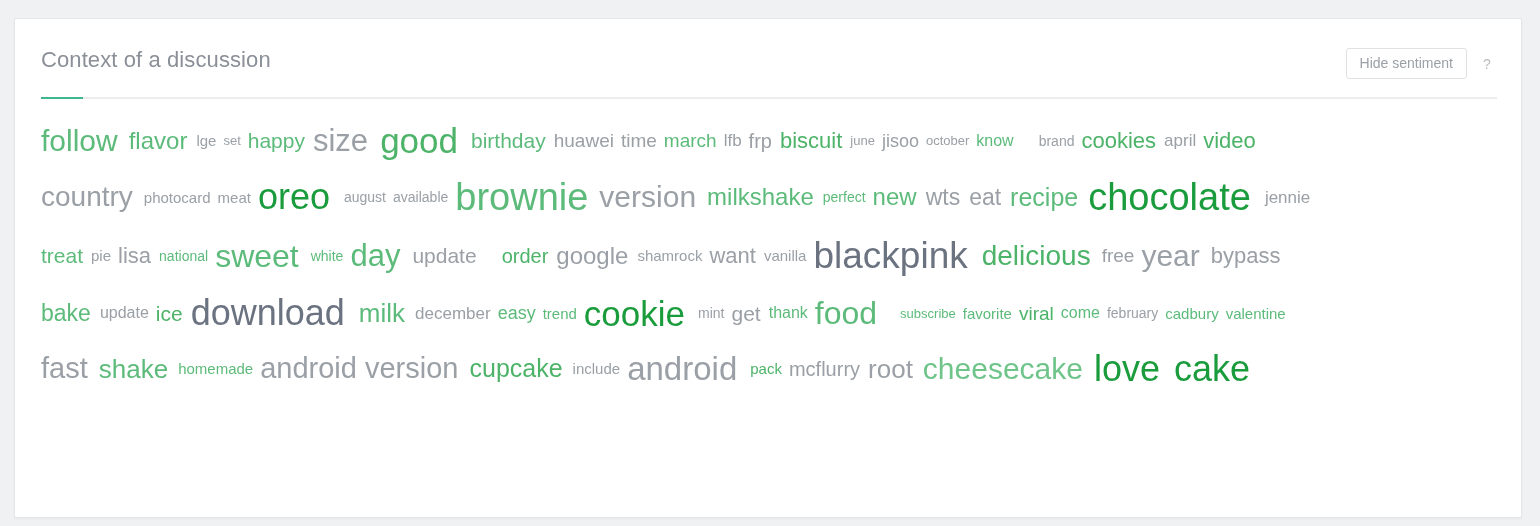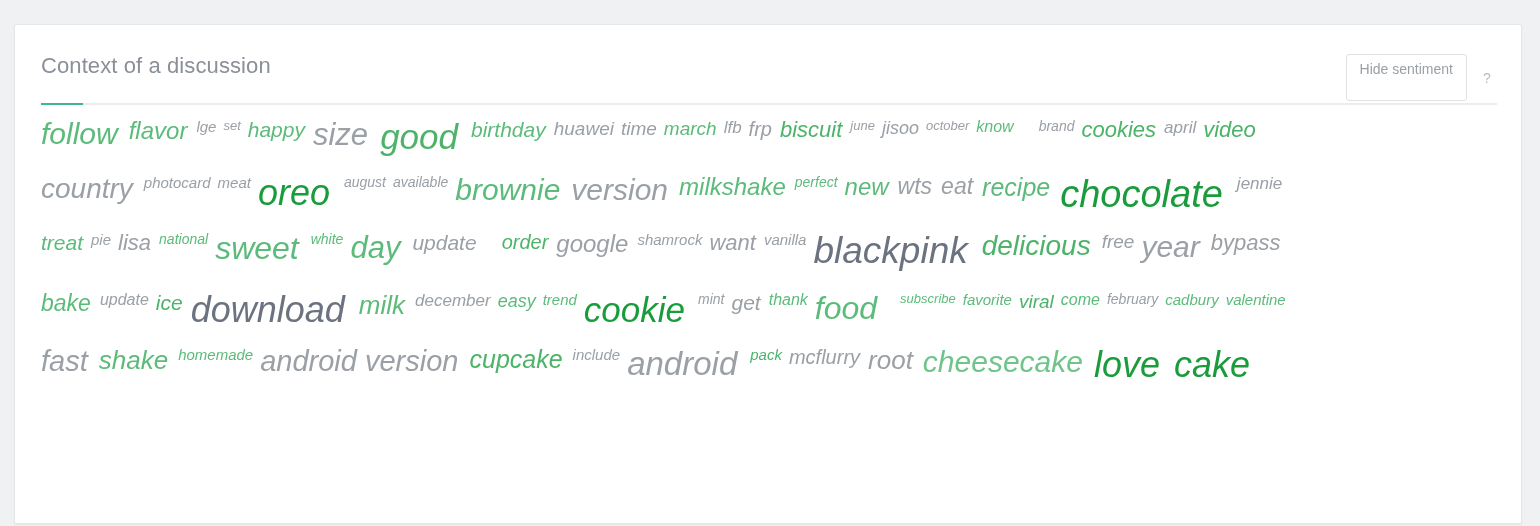--- a/index.html
+++ b/index.html
@@ -8,21 +8,21 @@
     background: #f0f1f2;
     width: 1540px;
     height: 526px;
     overflow: hidden;
     font-family: "Liberation Sans", sans-serif;
   }
 
   .card {
     position: absolute;
     left: 14px;
-    top: 24px;
+    top: 18px;
     width: 1508px;
     height: 500px;
     background: #ffffff;
     border: 1px solid #e4e6e8;
     border-radius: 2px;
     box-shadow: 0 1px 2px rgba(0,0,0,0.05);
     box-sizing: border-box;
     overflow: hidden;
   }
 
@@ -51,21 +51,21 @@
     gap: 10px;
   }
 
   .hide-sentiment-btn {
     font-family: "Liberation Sans", sans-serif;
     font-size: 14px;
     color: #9aa0a6;
     background: #ffffff;
     border: 1px solid #dfe1e3;
     border-radius: 3px;
-    padding: 7px 13px 24px 13px;
+    padding: 7px 13px 8px 13px;
     line-height: 1;
     cursor: pointer;
     white-space: nowrap;
   }
 
   .help-icon {
     width: 20px;
     height: 20px;
     display: flex;
     align-items: center;
@@ -91,23 +91,22 @@
     background: #3fb68b;
   }
 
   .cloud {
     padding: 14px 22px 0 26px;
   }
 
   .cloud-row {
     display: flex;
     flex-wrap: nowrap;
-    align-items: flex-start;
-    white-space: nowrap;
-    font-style: italic;
+    align-items: center;
+    white-space: nowrap;
   }
 
   .word {
     font-family: "Liberation Sans", sans-serif;
     font-weight: 400;
     line-height: 1.02;
     cursor: pointer;
     white-space: nowrap;
   }
 </style>
@@ -153,21 +152,21 @@
         <span class="word" style="font-size: 17px; color: rgb(154, 160, 166); margin-right: 7px;">april</span>
         <span class="word" style="font-size: 22px; color: rgb(76, 179, 104); margin-right: 8px;">video</span>
       </div>
       <div class="cloud-row" style="height: 57px;">
         <span class="word" style="font-size: 28px; color: rgb(154, 160, 166); margin-right: 11px;">country</span>
         <span class="word" style="font-size: 15px; color: rgb(154, 160, 166); margin-right: 7px;">photocard</span>
         <span class="word" style="font-size: 15px; color: rgb(154, 160, 166); margin-right: 7px;">meat</span>
         <span class="word" style="font-size: 36px; color: rgb(26, 156, 60); margin-right: 14px;">oreo</span>
         <span class="word" style="font-size: 14px; color: rgb(154, 160, 166); margin-right: 7px;">august</span>
         <span class="word" style="font-size: 14px; color: rgb(154, 160, 166); margin-right: 7px;">available</span>
-        <span class="word" style="font-size: 30px; color: rgb(92, 187, 122); margin-right: 11px;">brownie</span>
+        <span class="word" style="font-size: 38px; color: rgb(92, 187, 122); margin-right: 11px;">brownie</span>
         <span class="word" style="font-size: 30px; color: rgb(154, 160, 166); margin-right: 11px;">version</span>
         <span class="word" style="font-size: 24px; color: rgb(92, 187, 122); margin-right: 9px;">milkshake</span>
         <span class="word" style="font-size: 14px; color: rgb(92, 187, 122); margin-right: 7px;">perfect</span>
         <span class="word" style="font-size: 24px; color: rgb(92, 187, 122); margin-right: 9px;">new</span>
         <span class="word" style="font-size: 23px; color: rgb(154, 160, 166); margin-right: 9px;">wts</span>
         <span class="word" style="font-size: 23px; color: rgb(154, 160, 166); margin-right: 9px;">eat</span>
         <span class="word" style="font-size: 25px; color: rgb(92, 187, 122); margin-right: 10px;">recipe</span>
         <span class="word" style="font-size: 38px; color: rgb(26, 156, 60); margin-right: 14px;">chocolate</span>
         <span class="word" style="font-size: 17px; color: rgb(154, 160, 166); margin-right: 7px;">jennie</span>
       </div>

